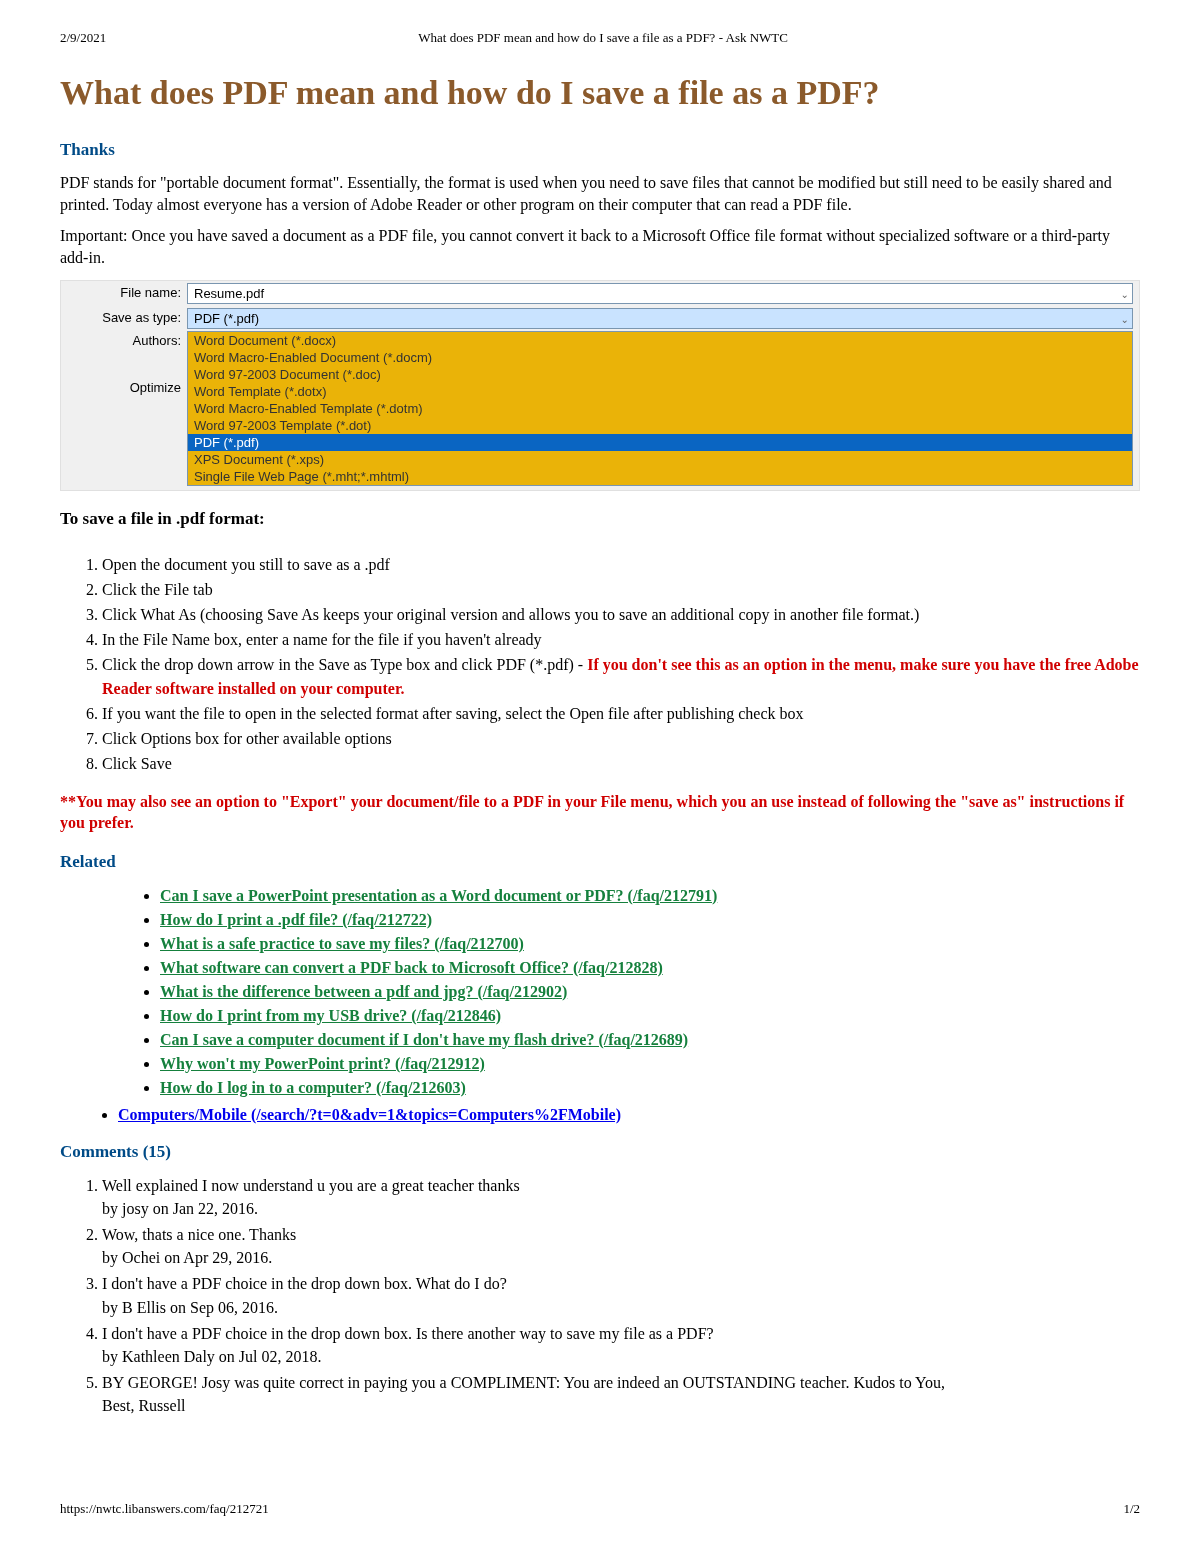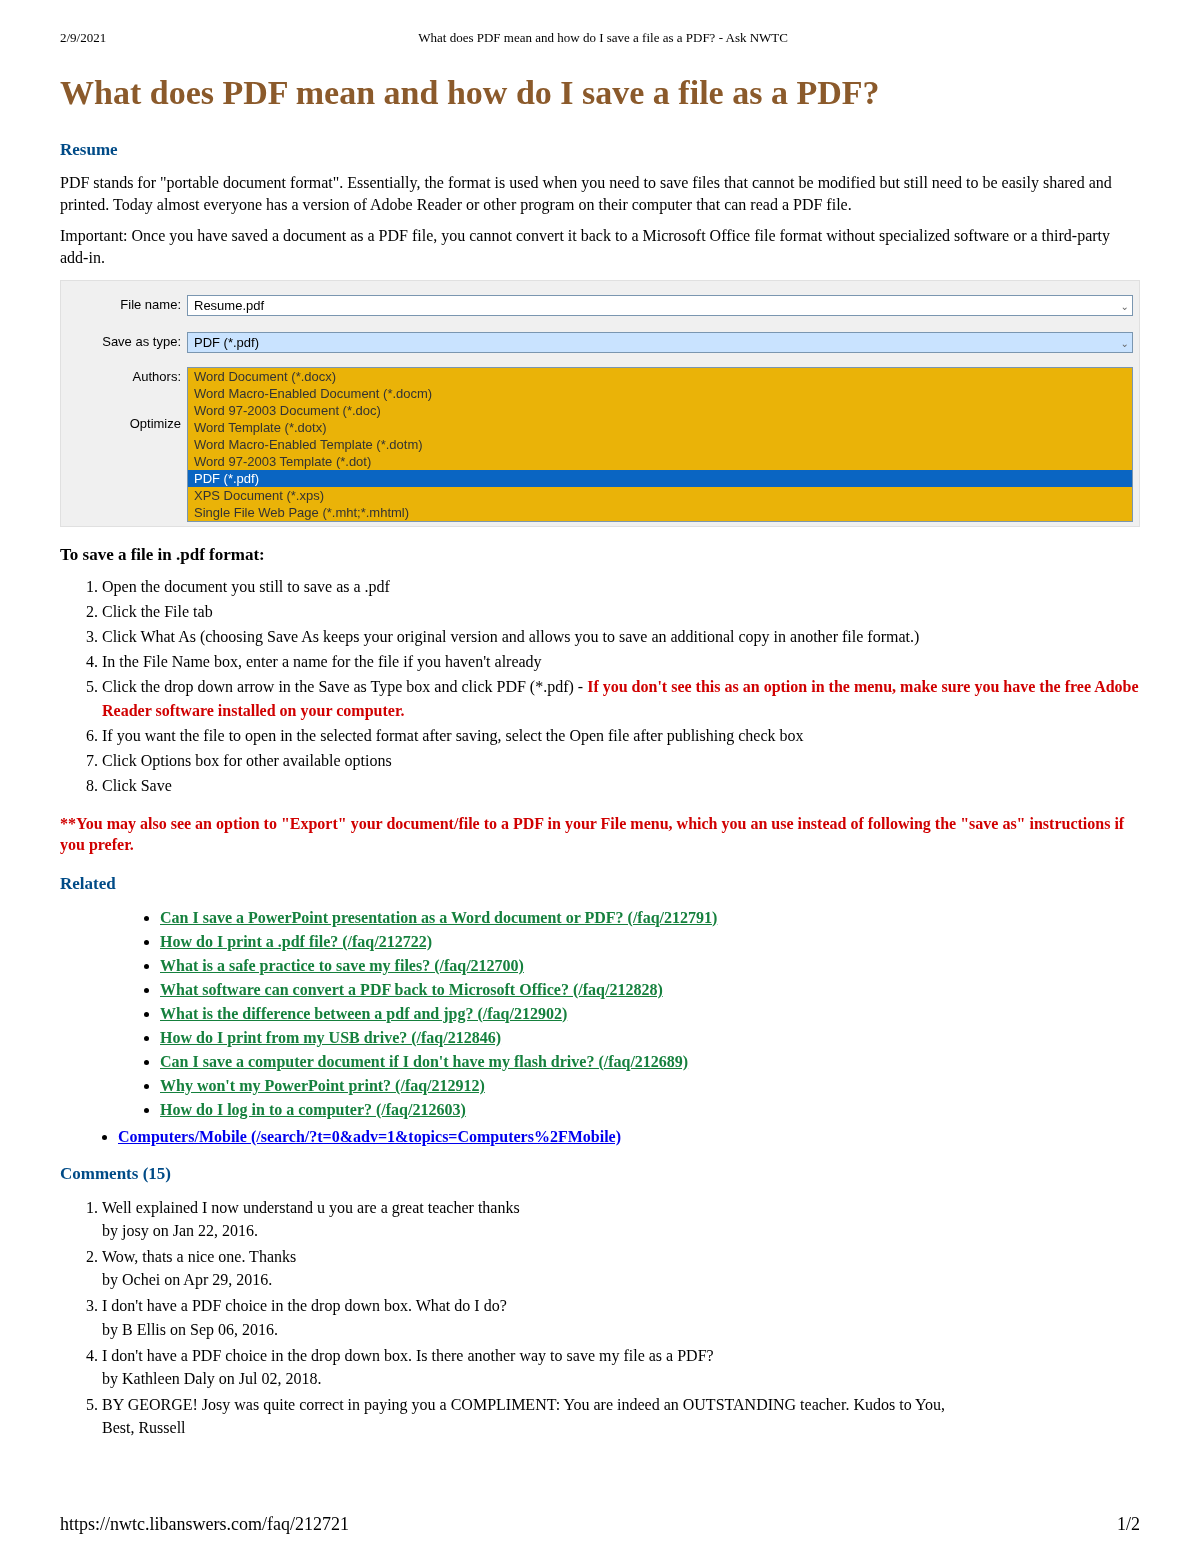--- a/index.html
+++ b/index.html
@@ -39,21 +39,21 @@
   }
   p {
     font-size: 16px;
     margin: 10px 0;
     line-height: 1.35;
   }
   .subhead {
     font-family: Georgia, serif;
     font-weight: bold;
     font-size: 17px;
-    margin: 18px 0 10px 0;
+    margin: 18px 0 24px 0;
   }
   ol.steps {
     margin: 4px 0 14px 22px;
     padding-left: 20px;
   }
   ol.steps li {
     font-size: 16px;
     line-height: 1.55;
   }
   .red-bold {
@@ -94,41 +94,40 @@
   ol.comments li {
     font-size: 16px;
     line-height: 1.45;
     margin-bottom: 3px;
   }
   .meta-small {
     font-size: 16px;
   }
   .footer {
     position: absolute;
-    bottom: 18px;
+    bottom: 36px;
     left: 60px;
     right: 60px;
     display: flex;
     justify-content: space-between;
-    font-size: 18px;
+    font-size: 13px;
   }
   
   .saveas {
     font-family: "Segoe UI", Tahoma, sans-serif;
     font-size: 13px;
     background: #f0f0f0;
     border: 1px solid #e0e0e0;
     margin: 12px 0 18px 0;
     width: 100%;
     box-sizing: border-box;
   }
   .sa-row {
     display: flex;
     align-items: stretch;
-    margin-top: 12px;
   }
   .sa-label {
     width: 120px;
     text-align: right;
     padding: 4px 6px 4px 0;
     color: #000;
     background: #f0f0f0;
   }
   .sa-field {
     flex: 1;
@@ -170,21 +169,21 @@
 <div class="page">
 
   <div class="hdr">
     <span>2/9/2021</span>
     <span>What does PDF mean and how do I save a file as a PDF? - Ask NWTC</span>
     <span style="width:40px"></span>
   </div>
 
   <h1 class="title">What does PDF mean and how do I save a file as a PDF?</h1>
 
-  <h3 class="section">Resume</h3>
+  <h3 class="section">Thanks</h3>
 
   <p>PDF stands for "portable document format".  Essentially, the format is used when you need to save files that cannot be modified but still need to be easily shared and printed.  Today almost everyone has a version of Adobe Reader or other program on their computer that can read a PDF file.</p>
   <p>Important:  Once you have saved a document as a PDF file, you cannot convert it back to a Microsoft Office file format without specialized software or a third-party add-in.</p>
 
   <div class="saveas">
     <div class="sa-row">
       <div class="sa-label">File name:</div>
       <div class="sa-field">
         <span>Resume.pdf</span>
         <span class="sa-dd-arrow">⌄</span>

